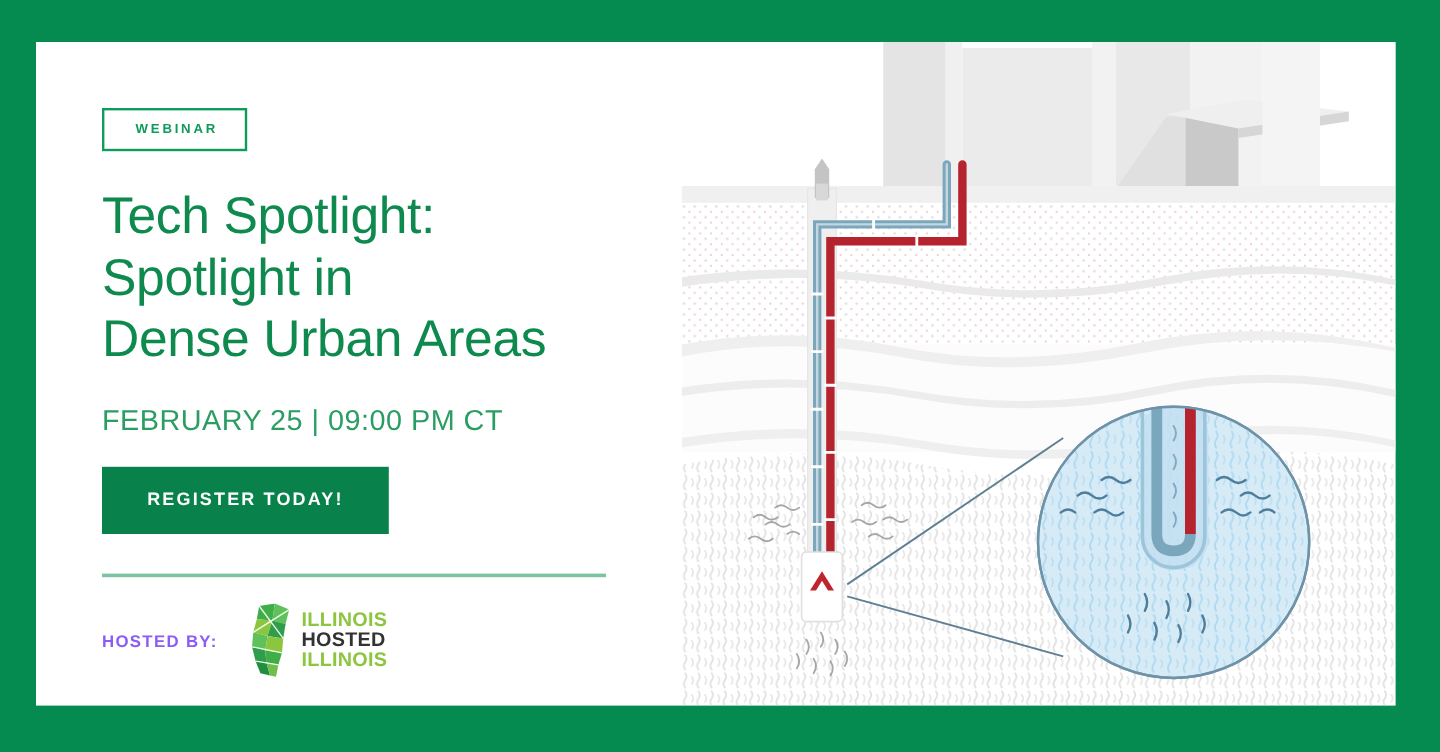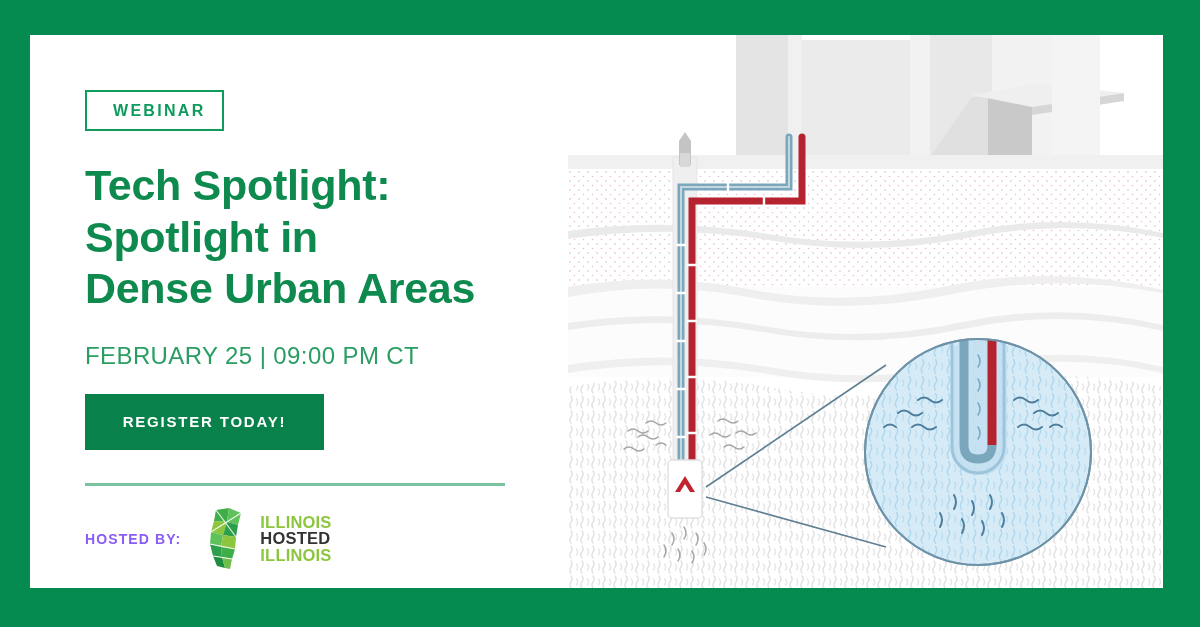--- a/index.html
+++ b/index.html
@@ -17,31 +17,31 @@
     width:1133px; height:553px;
     background:#ffffff; overflow:hidden;
   }
 
   
   .left{ position:absolute; left:55px; top:55px; width:480px; }
 
   .badge{
     display:inline-block;
     border:2px solid #0E9B5C;
-    padding:11px 16px 10px 26px;
+    padding:11px 22px 10px 26px;
     color:#0E9B5C;
-    font-size:16px; font-weight:bold; letter-spacing:2.3px;
+    font-size:11px; font-weight:bold; letter-spacing:2.3px;
     line-height:1;
   }
 
   .title{
     margin-top:29px;
     color:#0E8A4F;
     font-size:43px;
-    font-weight:bold;
+    font-weight:normal;
     line-height:1.20;
     letter-spacing:-0.3px;
   }
   .title .ln{ display:block; }
 
   .datetime{
     margin-top:27px;
     color:#2A9D63;
     font-size:24px;
     letter-spacing:0.4px;
@@ -69,21 +69,21 @@
 
   .hostrow{
     margin-top:22px;
     display:flex; align-items:center; gap:24px;
   }
   .hostlabel{
     color:#8b5cf6;
     font-size:14px; font-weight:bold; letter-spacing:1.1px;
     white-space:nowrap;
   }
-  .logo{ display:flex; align-items:center; gap:9px; }
+  .logo{ display:flex; align-items:center; }
   .logomark{ width:46px; height:62px; display:block; }
   .logotype{ line-height:1.02; }
   .logotype div{ font-size:16.5px; font-weight:bold; letter-spacing:0.2px; }
   .lt-1{ color:#8CC63F; }
   .lt-2{ color:#333333; }
   .lt-3{ color:#8CC63F; }
 
   
   .illus{
     position:absolute; right:0; top:0;

